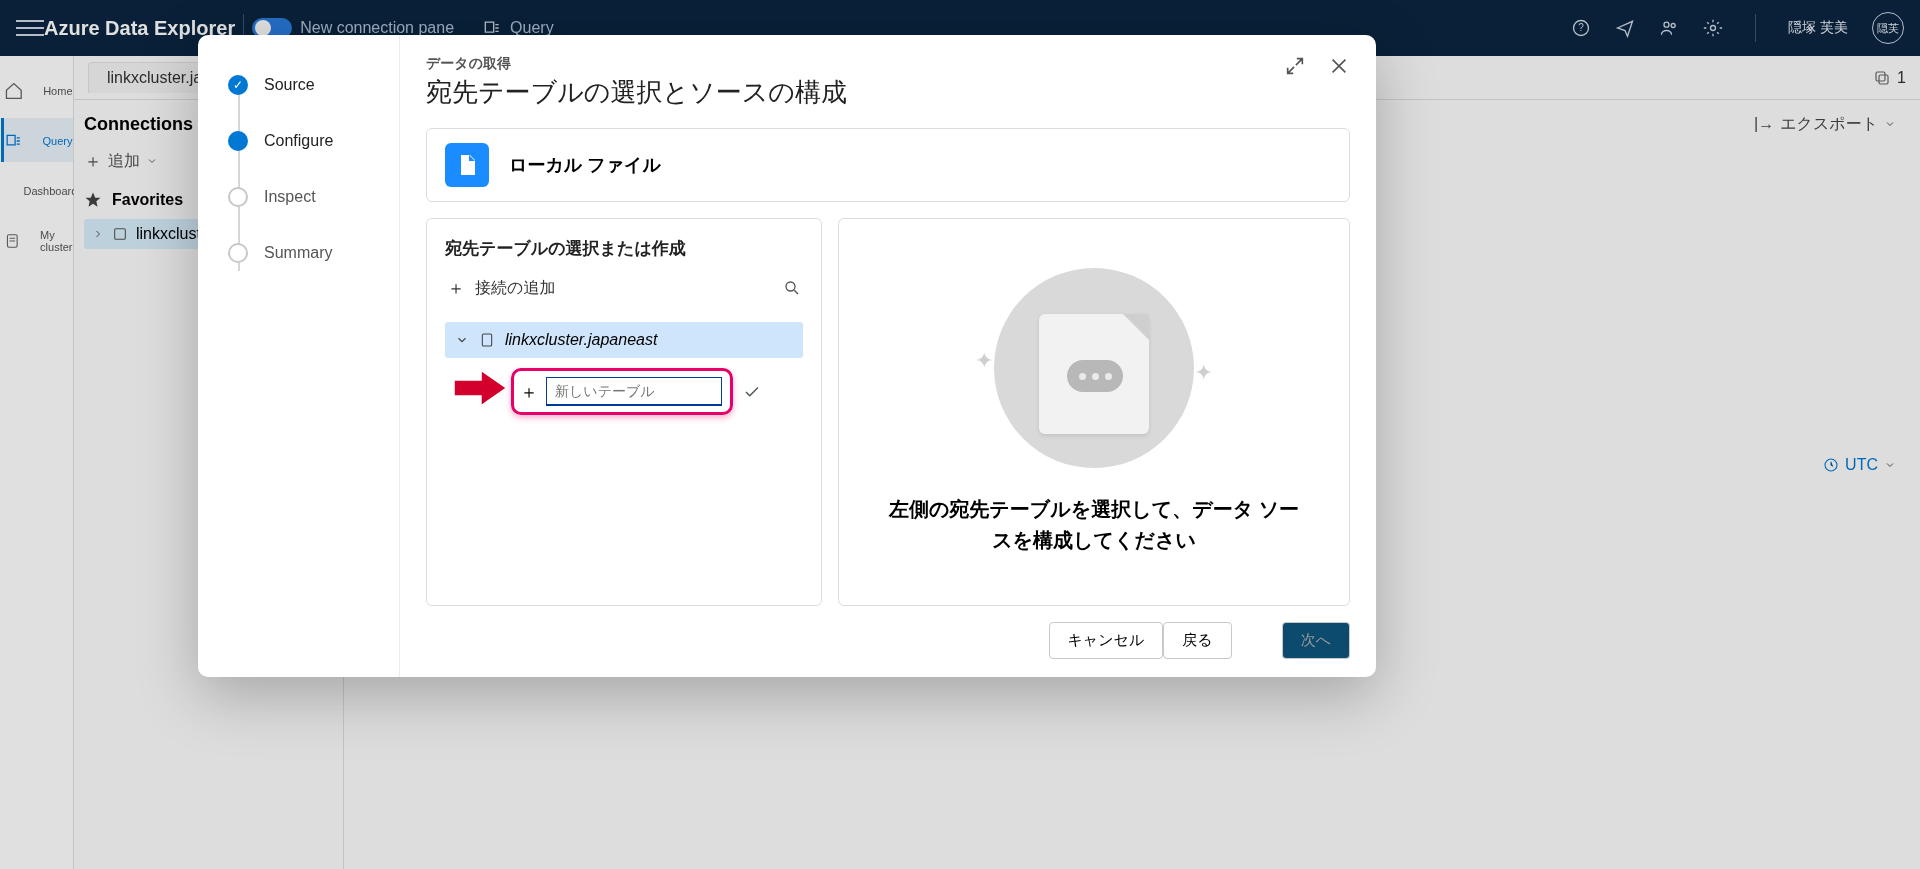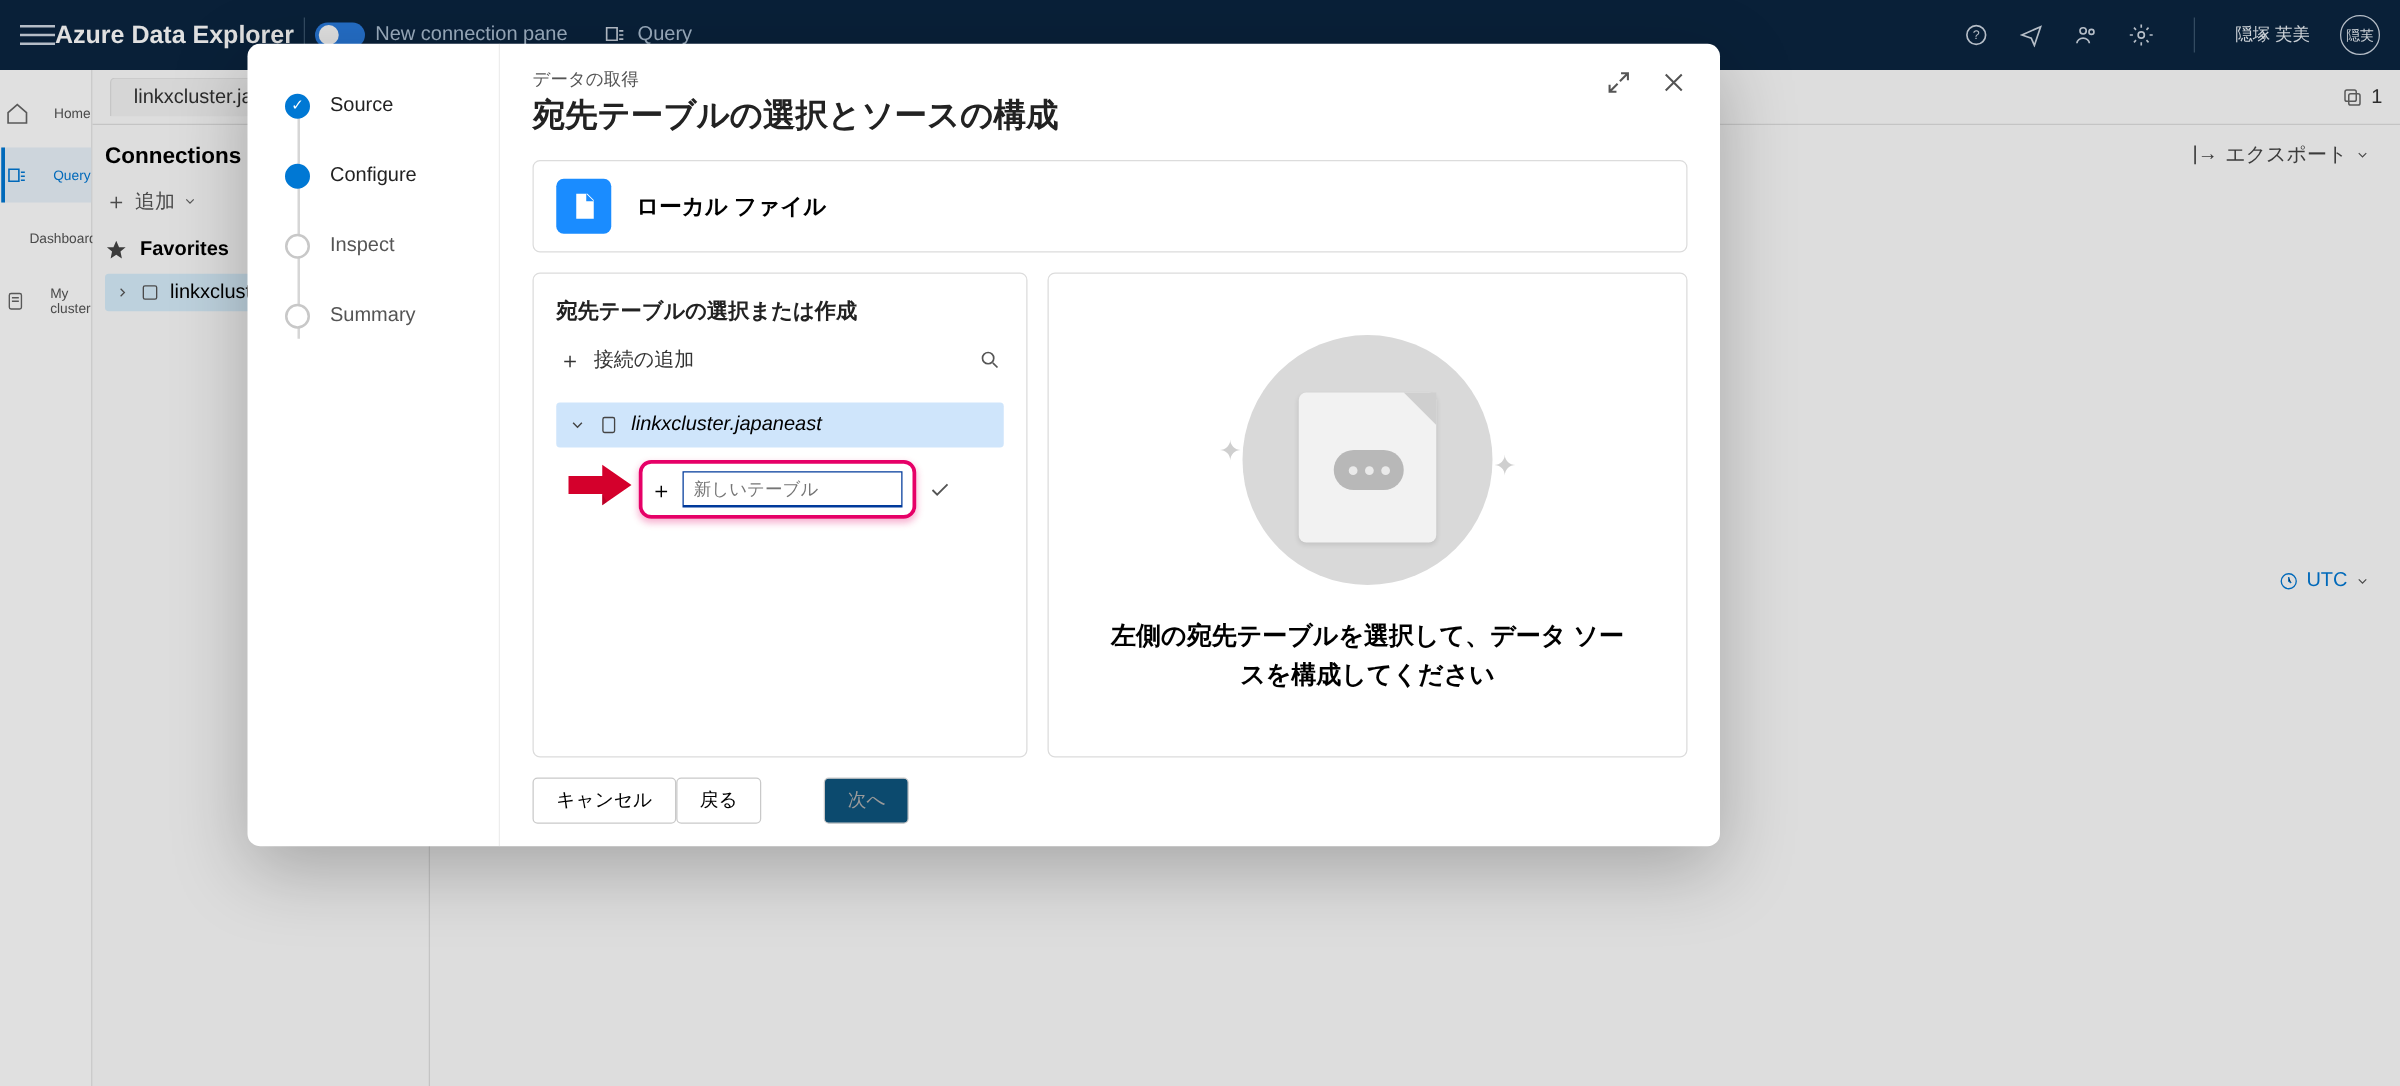--- a/index.html
+++ b/index.html
@@ -62,22 +62,22 @@
   .step { position: relative; display: flex; align-items: center; gap: 16px; height: 56px; color: #555; }
   .bullet { width: 20px; height: 20px; border-radius: 50%; background: #fff; border: 2px solid #c8c8c8; z-index: 1; }
   .step.done .bullet { background: #0078d4; border-color: #0078d4; }
   .step.done .bullet::after { content: "✓"; color: #fff; font-size: 12px; position: relative; left: 3px; top: -2px; }
   .step.active .bullet { background: #0078d4; border-color: #0078d4; }
   .step.active { color: #222; }
   .step.done { color: #222; }
 
   .m-main { flex: 1; padding: 20px 26px 18px; display: flex; flex-direction: column; position: relative; }
   .m-header { display: flex; justify-content: space-between; align-items: flex-start; }
-  .m-title-sm { font-size: 14px; color: #555; font-weight: 400; }
-  .m-title-lg { font-size: 26px; font-weight: 700; color: #222; margin-top: 2px; }
+  .m-title-sm { font-size: 14px; color: #555; font-weight: 700; }
+  .m-title-lg { font-size: 26px; font-weight: 400; color: #222; margin-top: 2px; }
   .m-ctrls { display: flex; gap: 22px; color: #555; }
   .m-ctrl-ico { width: 22px; height: 22px; cursor: pointer; }
 
   .file-card { margin-top: 18px; border: 1px solid #dcdcdc; border-radius: 6px; padding: 14px 18px;
                display: flex; align-items: center; gap: 20px; }
   .file-ico { width: 44px; height: 44px; background: #1a8cff; border-radius: 6px;
               display: flex; align-items: center; justify-content: center; }
   .file-label { font-size: 18px; font-weight: 600; }
 
   .panels-row { display: flex; gap: 16px; margin-top: 16px; flex: 1; min-height: 0; }
@@ -112,21 +112,21 @@
   .illus-fold { position: absolute; right: 0; top: 0; width: 0; height: 0;
                 border-left: 26px solid transparent; border-top: 26px solid #cfcfcf; }
   .illus-dots { position: absolute; left: 88px; top: 92px; width: 56px; height: 32px; background: #b8b8b8; border-radius: 16px;
                 display: flex; align-items: center; justify-content: center; gap: 6px; }
   .illus-dots span { width: 7px; height: 7px; background: #eaeaea; border-radius: 50%; }
   .spark { position: absolute; font-size: 22px; color: #cfcfcf; }
   .spark.l { left: -4px; top: 80px; }
   .spark.r { right: -4px; top: 92px; }
   .panel-right-text { font-size: 20px; font-weight: 700; text-align: center; line-height: 1.55; padding: 0 28px; }
 
-  .m-footer { display: flex; justify-content: flex-start; align-items: center; padding-top: 16px; }
+  .m-footer { display: flex; justify-content: flex-end; align-items: center; padding-top: 16px; }
   .btn { padding: 8px 18px; border: 1px solid #c9c9c9; border-radius: 4px; background: #fff; cursor: pointer; font-size: 15px; }
   .btn.disabled { background: #0c4a6e; color: #9a9a9a; cursor: default; margin-left: 36px; }
   .footer-right { display: flex; gap: 14px; }
 </style>
 </head>
 <body>
 
 <div class="topbar">
   <div class="hamburger">
       <span></span>

